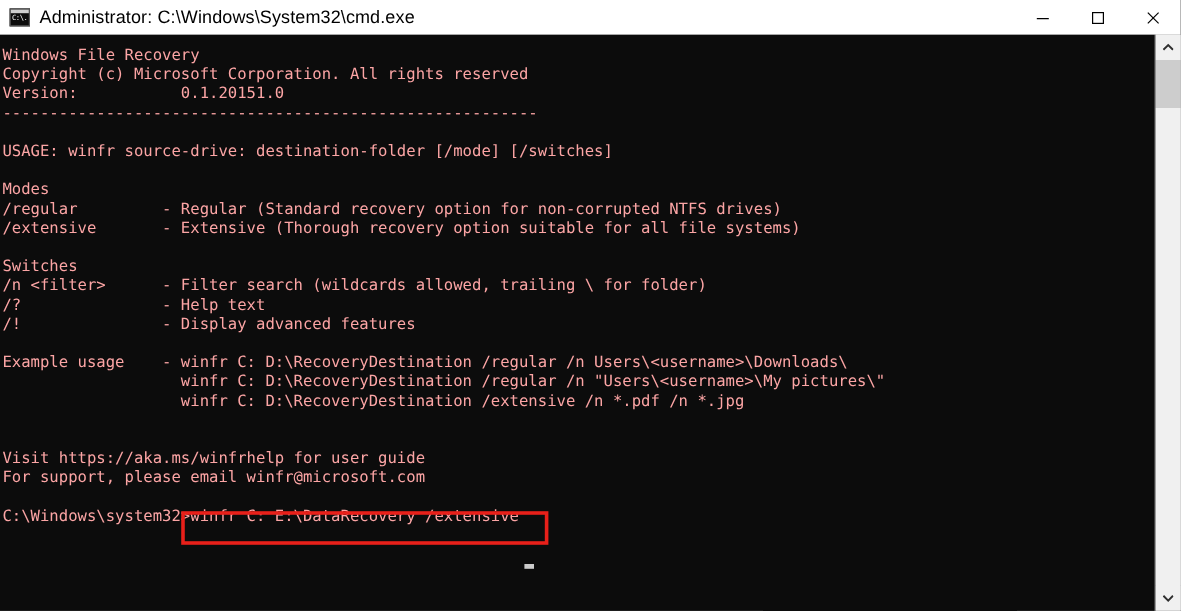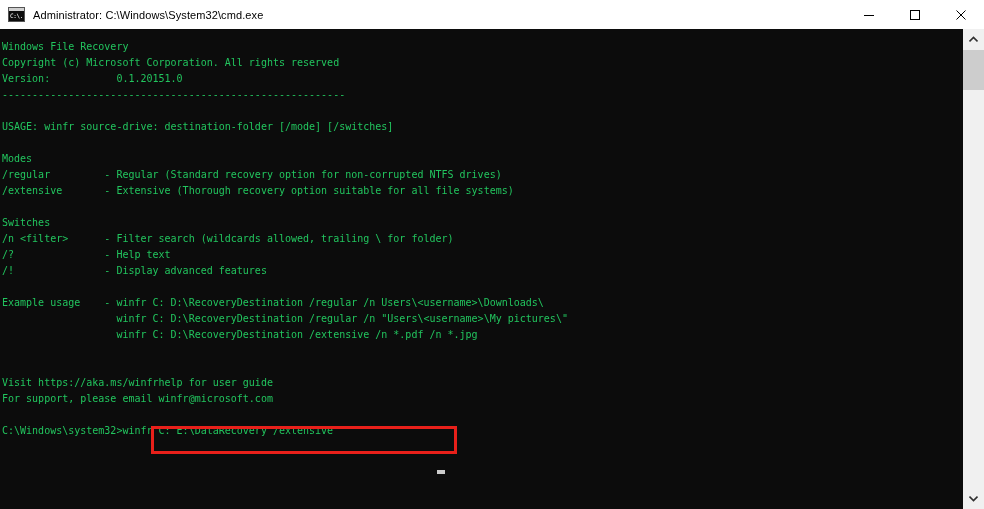--- a/index.html
+++ b/index.html
@@ -56,21 +56,21 @@
     position: absolute;
     left: 1px;
     top: 3px;
     font-family: "DejaVu Sans Mono", monospace;
     font-size: 6px;
     line-height: 9px;
     color: #ffffff;
     letter-spacing: -0.4px;
   }
   #title-text {
-    font-size: 11px;
+    font-size: 15px;
     color: #000000;
     white-space: nowrap;
     letter-spacing: 0.1px;
   }
   #window-controls {
     margin-left: auto;
     display: flex;
     height: 29px;
   }
   .win-btn {
@@ -92,23 +92,23 @@
     height: 480px;
     background: #0c0c0c;
     overflow: hidden;
   }
   #console-text {
     position: absolute;
     left: 2px;
     top: 10px;
     margin: 0;
     font-family: "DejaVu Sans Mono", "Liberation Mono", monospace;
-    font-size: 10px;
+    font-size: 13px;
     line-height: 16px;
-    color: #22c55e;
+    color: #fca5a5;
     white-space: pre;
     letter-spacing: 0px;
   }
 
   
   #annotation-box {
     position: absolute;
     left: 151px;
     top: 426px;
     width: 306px;

